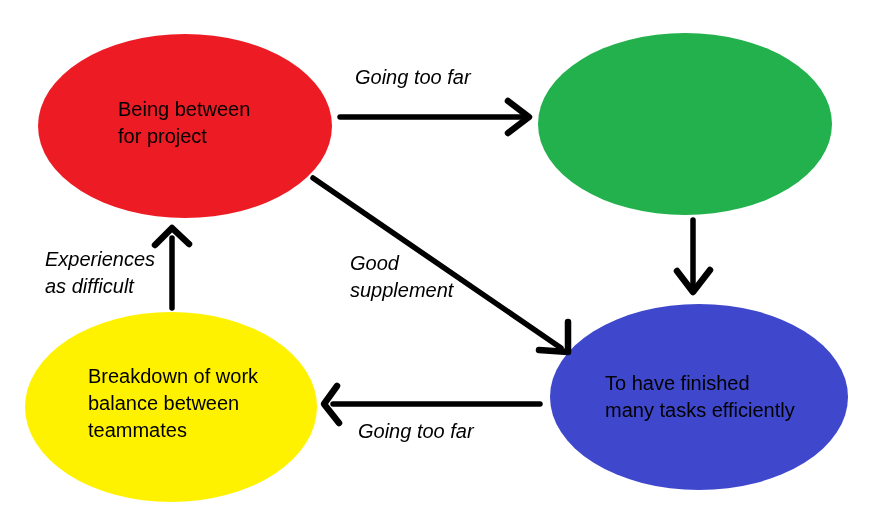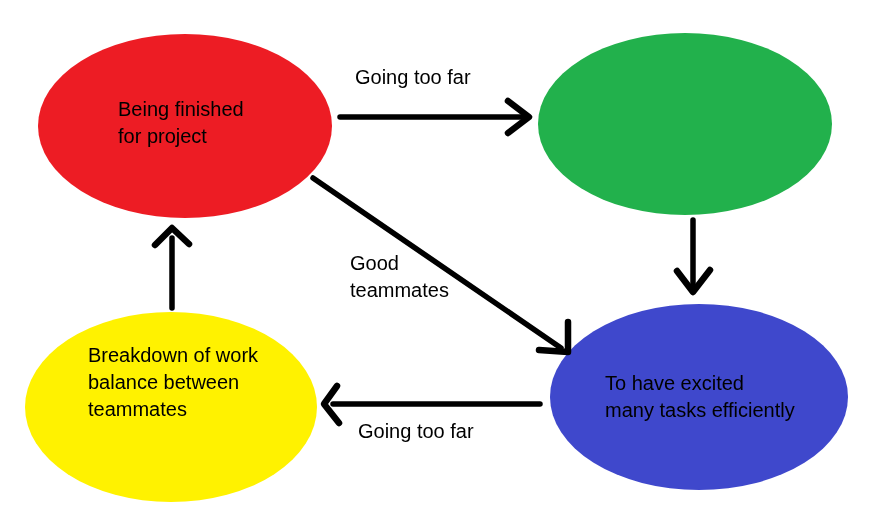--- a/index.html
+++ b/index.html
@@ -13,21 +13,21 @@
     font-family: "Liberation Sans", sans-serif;
   }
   .canvas svg { position: absolute; left: 0; top: 0; }
   .label {
     position: absolute;
     color: #000000;
     font-size: 20px;
     line-height: 27px;
     white-space: pre-line;
   }
-  .edge-label { }
+  .edge-label { font-style: italic; }
   .arrow .shaft { fill: none; stroke-width: 5.5; stroke-linecap: round; }
   .arrow .head  { fill: none; stroke-width: 6.5; stroke-linecap: round; stroke-linejoin: round; }
 </style>
 </head>
 <body>
 
 <div class="canvas">
 
   <svg width="870" height="525" viewBox="0 0 870 525">
 
@@ -55,26 +55,28 @@
       <path class="shaft" d="M540,404 L333,404"></path>
       <path class="head" d="M337,386 L324,404 L339,423"></path>
     </g>
 
     <g class="arrow" stroke="#000000">
       <path class="shaft" d="M172,308 L172,238"></path>
       <path class="head" d="M155,245 L172,228 L189,244"></path>
     </g>
   </svg>
 
-  <div class="label" style="left:118px; top:96px">Being finished
+  <div class="label" style="left:118px; top:96px">Being between
 for project</div>
-  <div class="label" style="left:605px; top:370px">To have excited
+  <div class="label" style="left:605px; top:370px">To have finished
 many tasks efficiently</div>
-  <div class="label" style="left:88px; top:342px">Breakdown of work
+  <div class="label" style="left:88px; top:363px">Breakdown of work
 balance between
 teammates</div>
 
   <div class="label edge-label" style="left:355px; top:64px">Going too far</div>
   <div class="label edge-label" style="left:350px; top:250px">Good
-teammates</div>
+supplement</div>
   <div class="label edge-label" style="left:358px; top:418px">Going too far</div>
+  <div class="label edge-label" style="left:45px; top:246px">Experiences
+as difficult</div>
 
 </div>
 
 </body></html>

